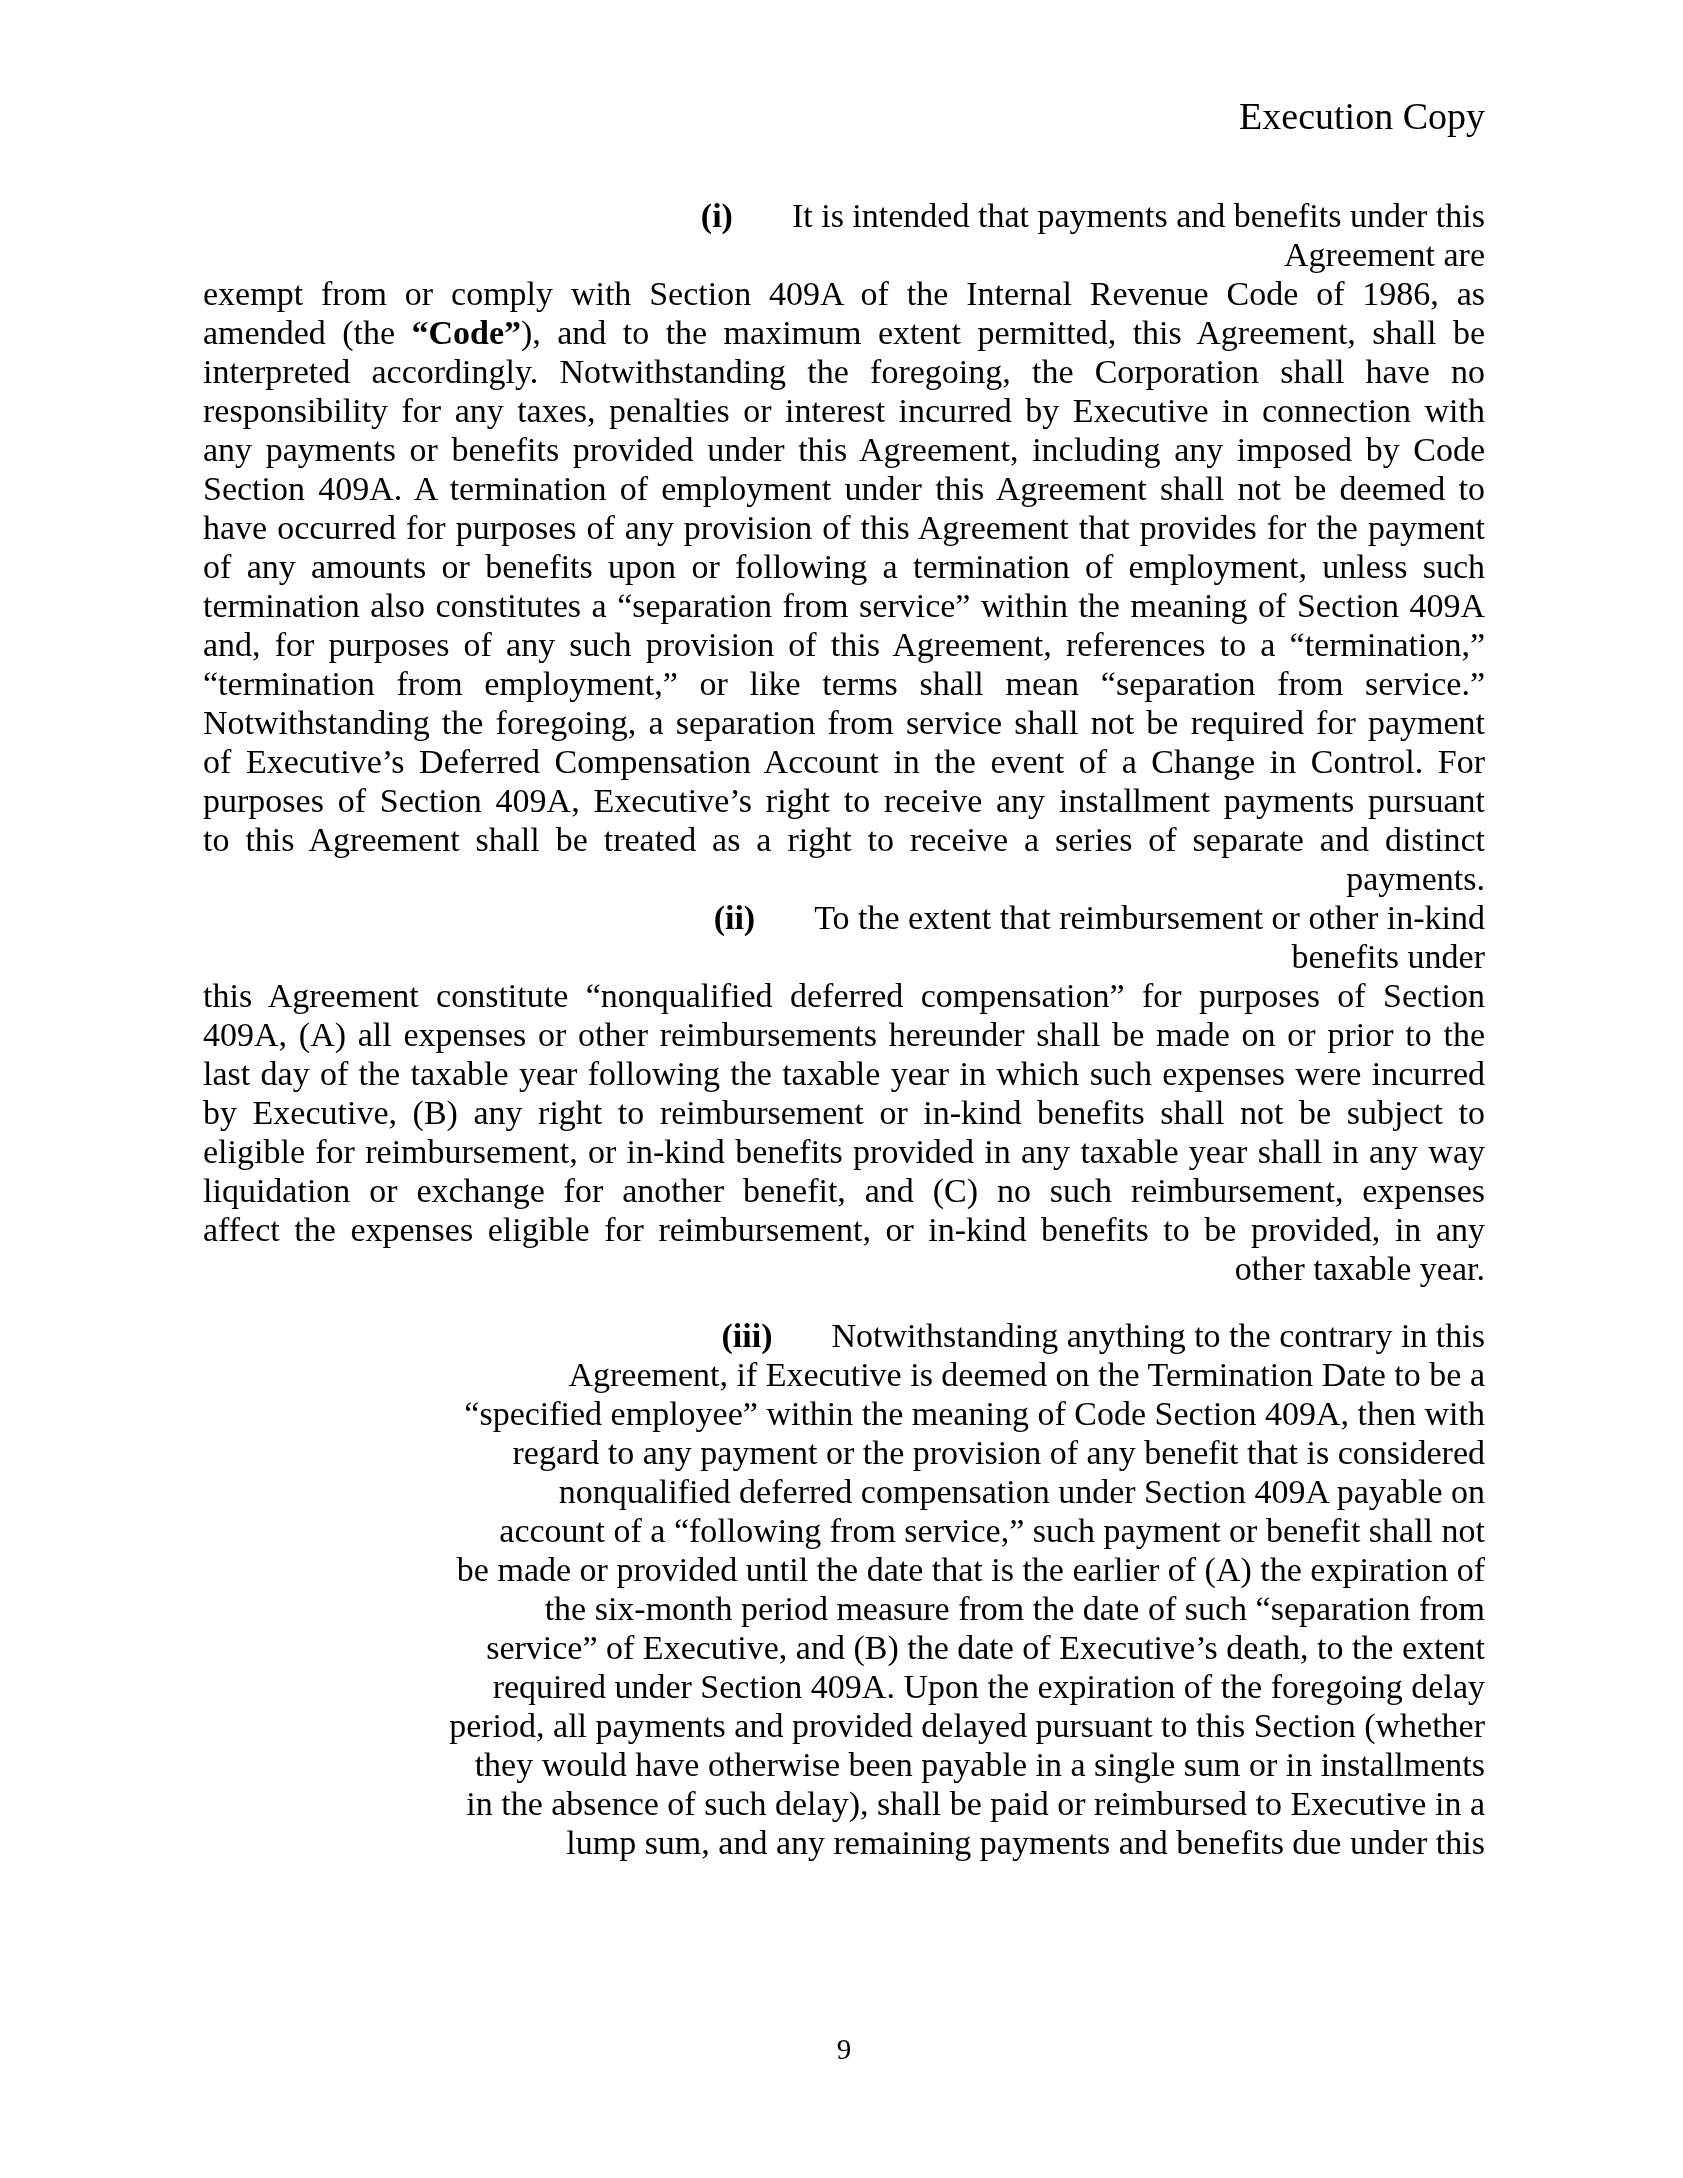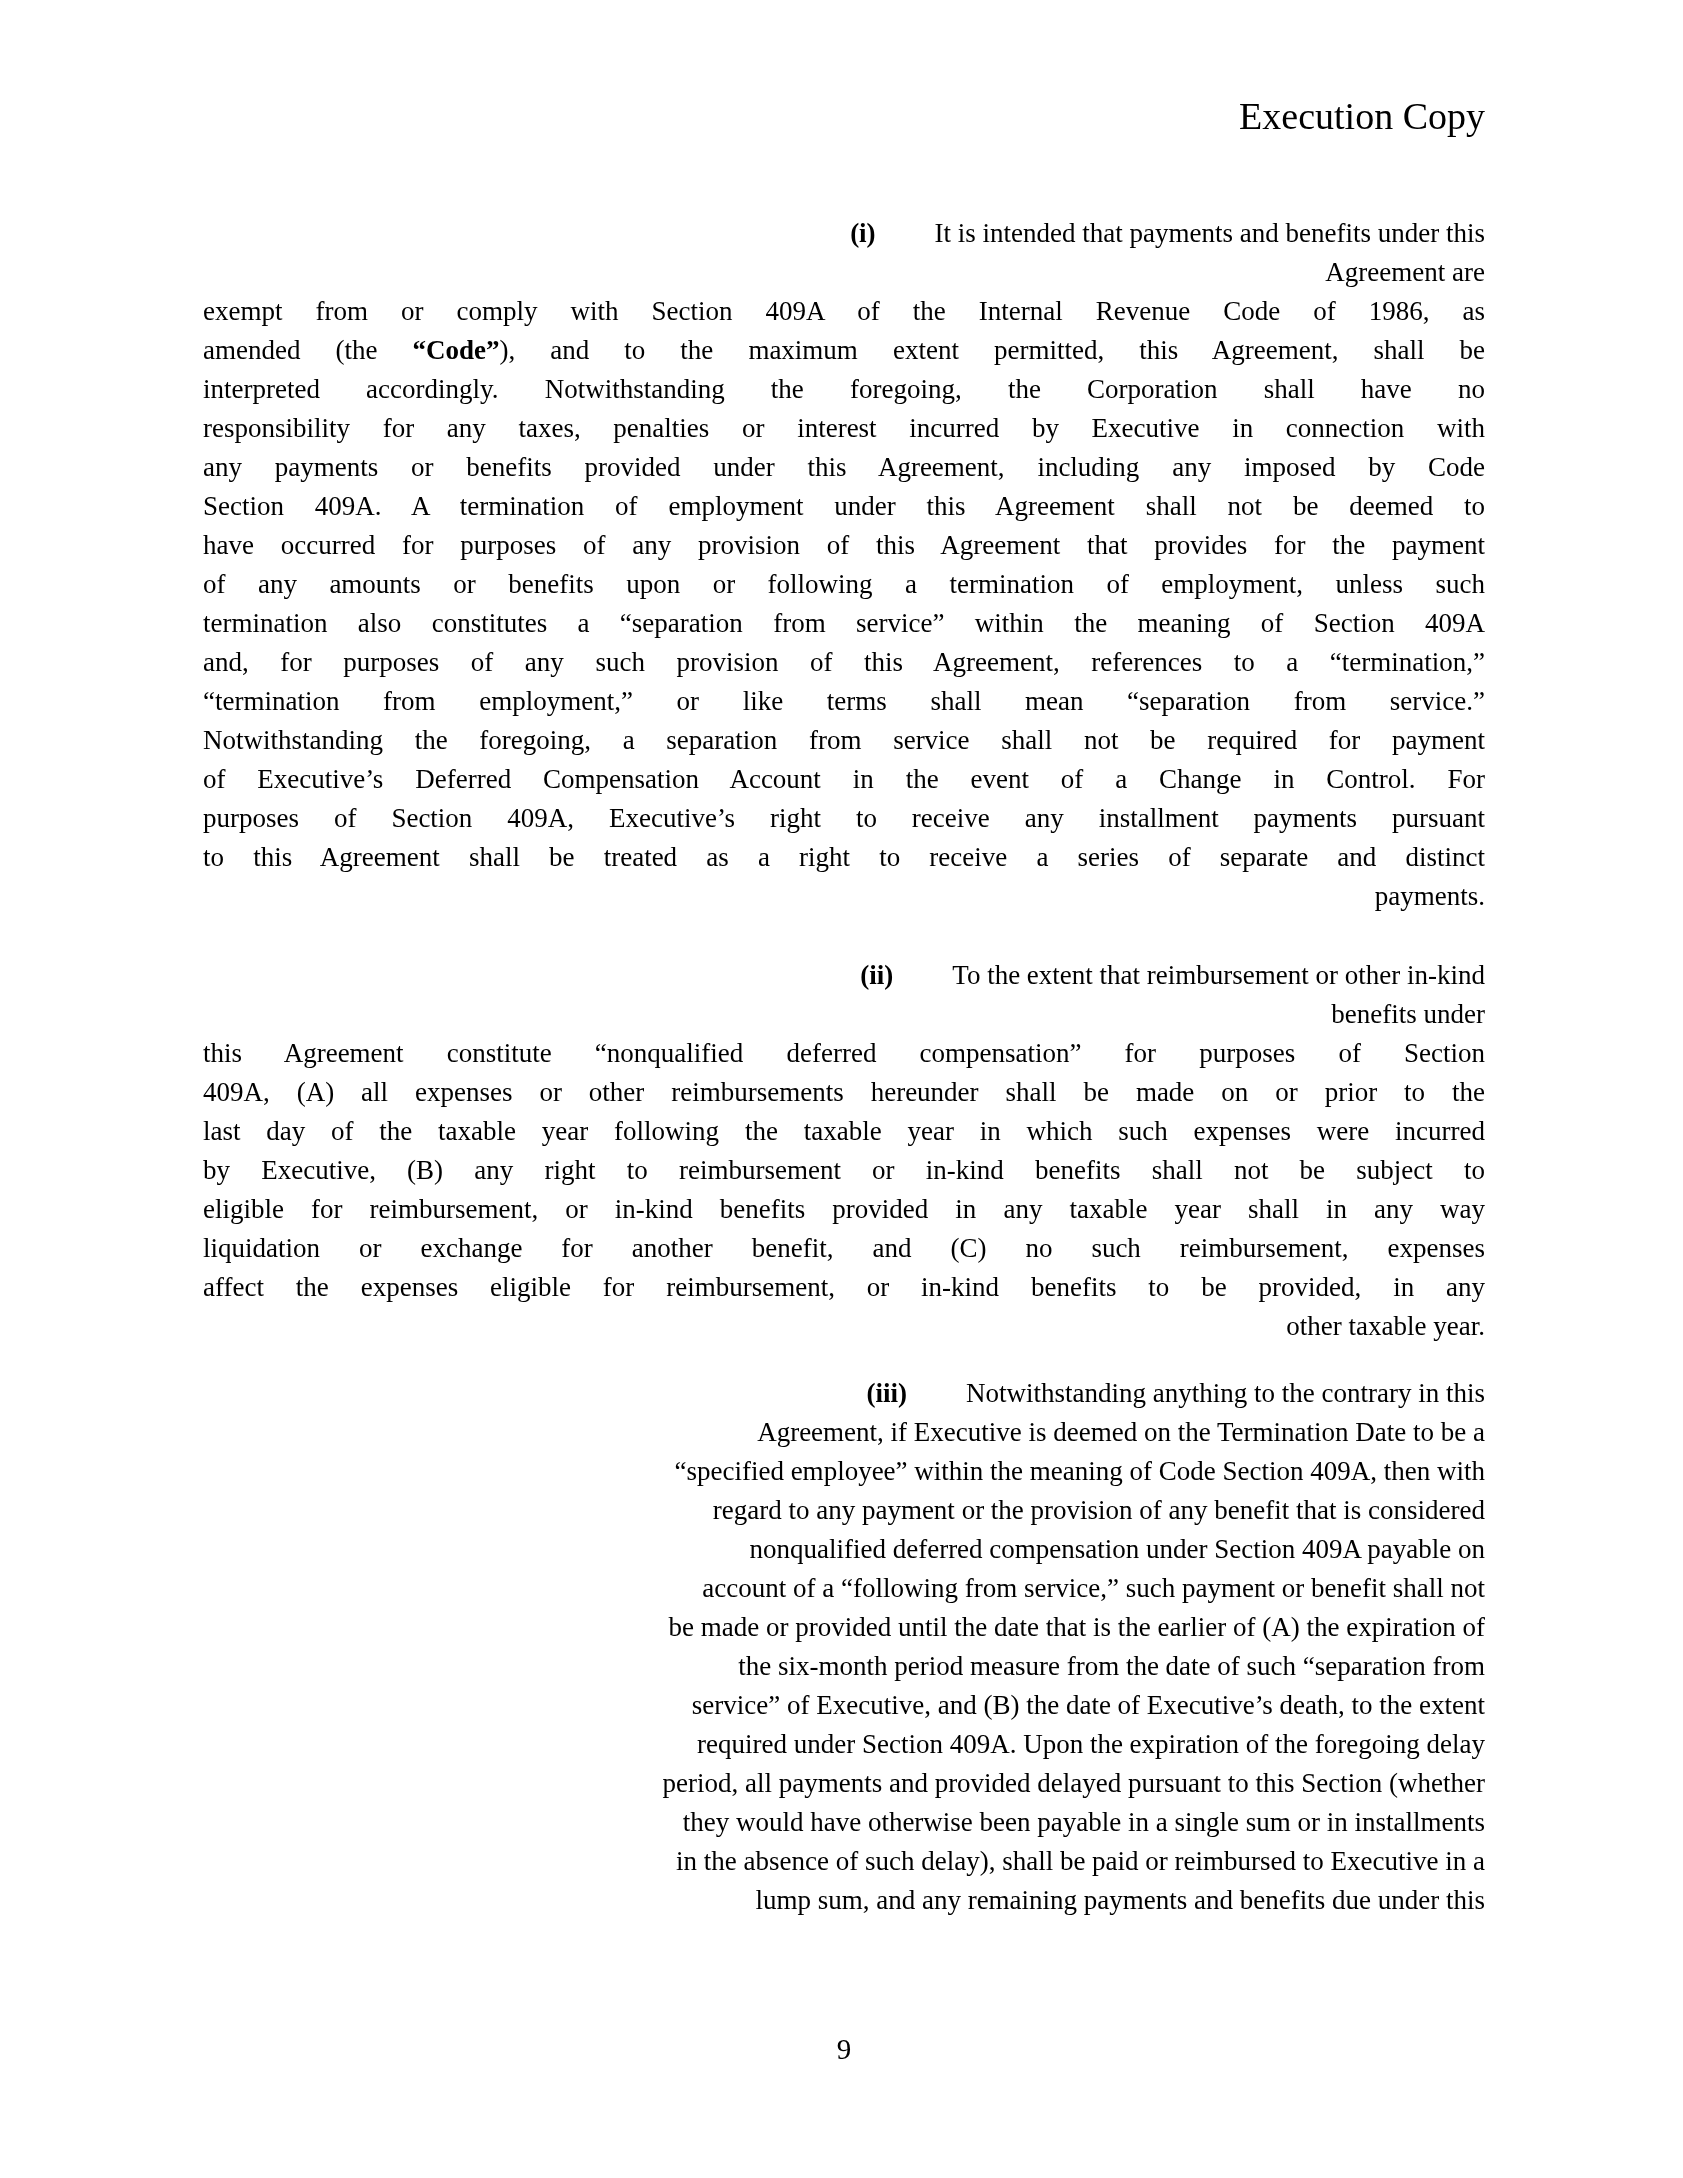--- a/index.html
+++ b/index.html
@@ -16,25 +16,25 @@
     overflow: hidden;
   }
   .header {
     position: absolute;
     top: 97px; left: 203px; width: 1282px;
     font-size: 38px; line-height: 39px;
     text-align: right;
   }
   .content {
     position: absolute;
-    top: 214px; left: 203px; width: 1282px;
-    font-size: 27px; line-height: 39px;
+    top: 196px; left: 203px; width: 1282px;
+    font-size: 34px; line-height: 39px;
   }
   .par { margin: 0; }
-  .par-1 { margin-top: 40px; }
+  .par-1 { }
   .par-2 { margin-top: 28px; }
   .line { min-height: 39px; }
   .j { text-align: justify; text-align-last: justify; }
   .r { text-align: right; }
   .l { text-align: right; }
   .label { font-weight: bold; }
   .tab { display: inline-block; width: 59px; }
   .pageno {
     position: absolute;
     top: 2030px; left: 203px; width: 1282px;

